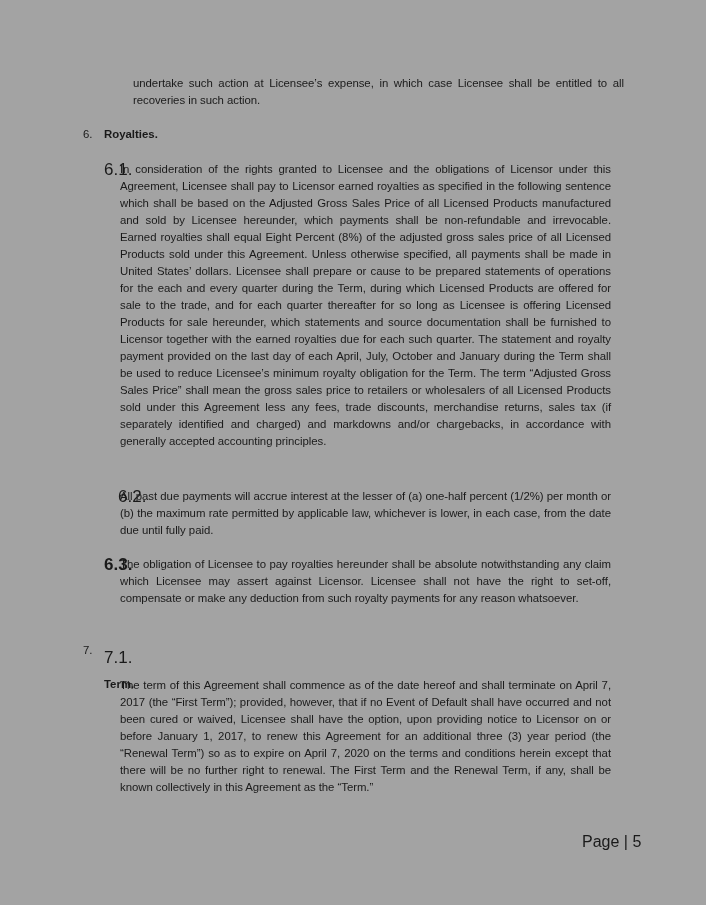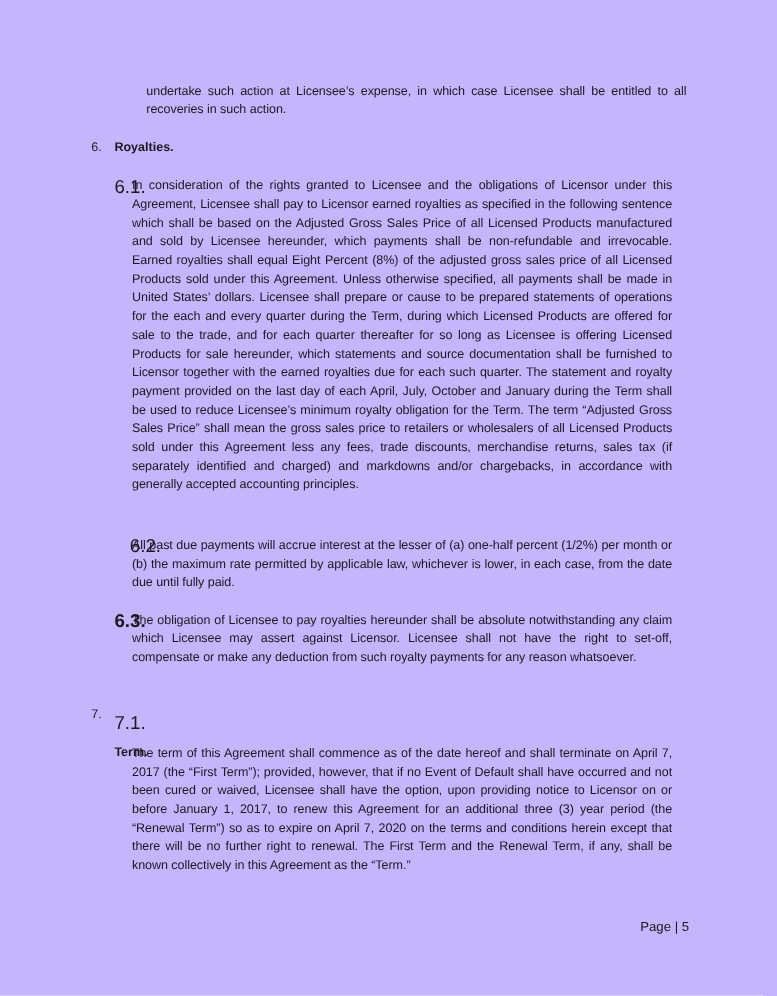--- a/index.html
+++ b/index.html
@@ -13,21 +13,21 @@
       position: relative;
       overflow: hidden;
       font-family: "Liberation Sans", "DejaVu Sans", sans-serif;
       color: #1a1a1a;
     }
     .page {
       position: absolute;
       left: 0; top: 0;
       width: 706px;
       height: 905px;
-      background: #c4b5fd;
+      background: #a3a3a3;
     }
     .para {
       position: absolute;
       font-size: 11.4px;
       line-height: 17px;
       text-align: justify;
       text-align-last: left;
       letter-spacing: -0.05px;
     }
     .cont {
@@ -54,21 +54,21 @@
       text-align: center;
     }
     .sub-text {
       left: 120px;
       width: 491px;
     }
     .footer {
       position: absolute;
       left: 582px;
       top: 834px;
-      font-size: 12px;
+      font-size: 16px;
       line-height: 16px;
       white-space: nowrap;
     }
   </style>
 </head>
 <body>
 
 <div class="page">
 
   <div class="para cont">undertake such action at Licensee’s expense, in which case Licensee shall be entitled to all recoveries in such action.</div>

